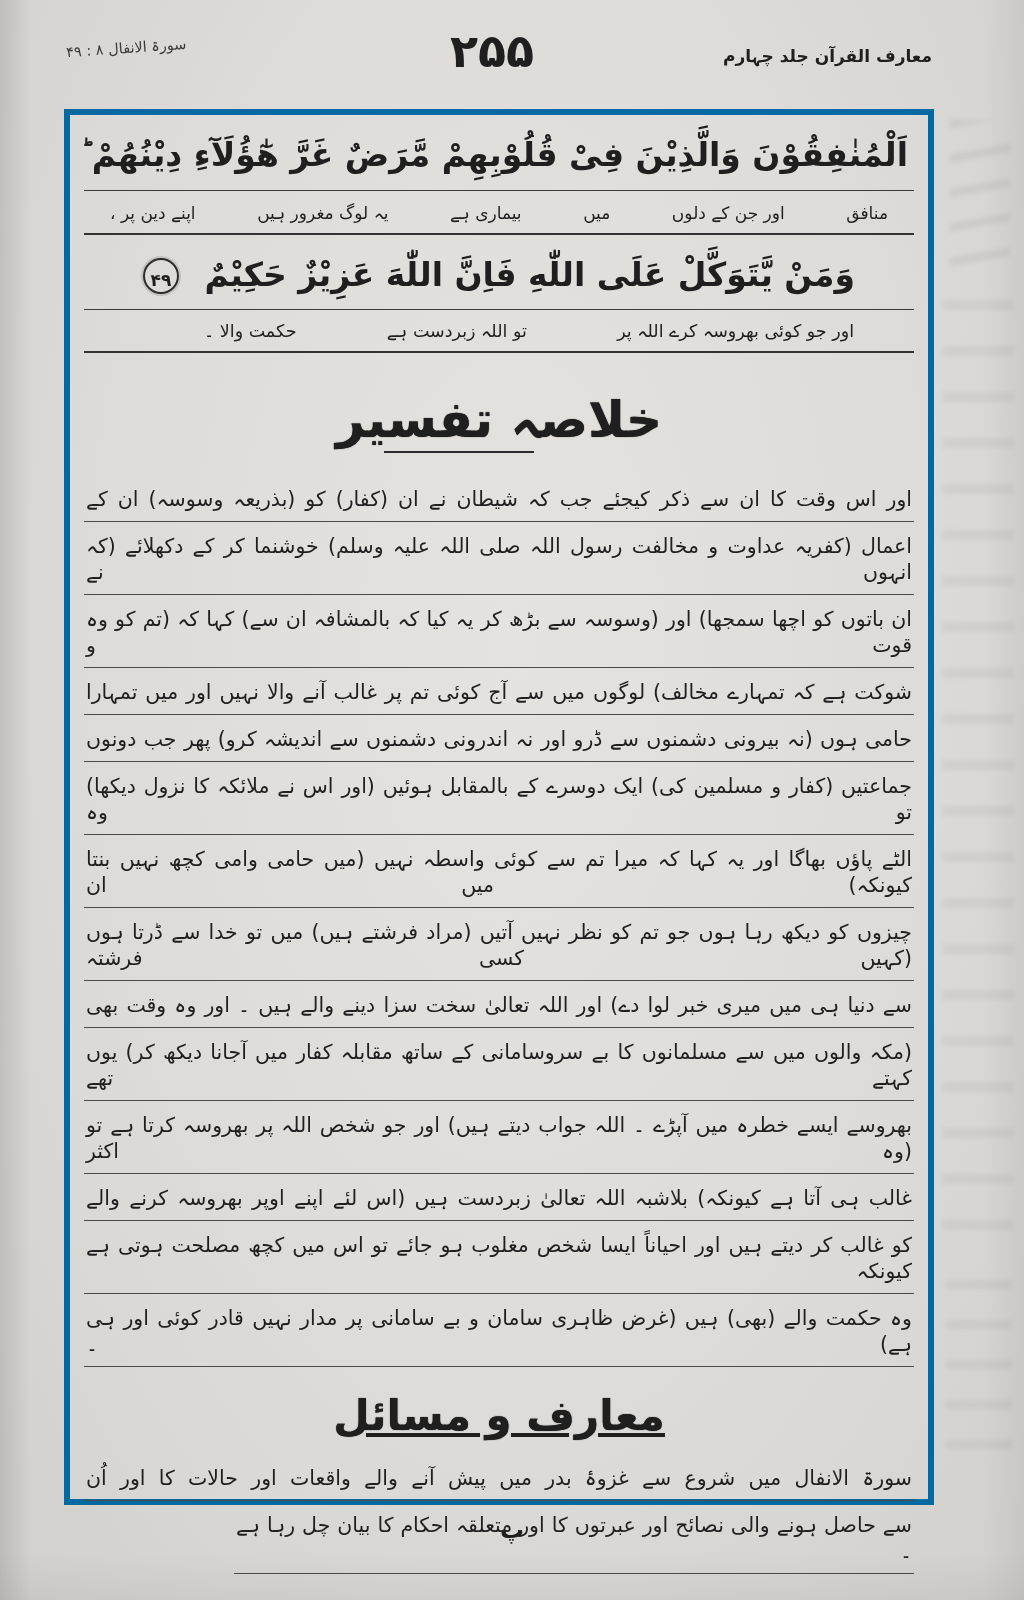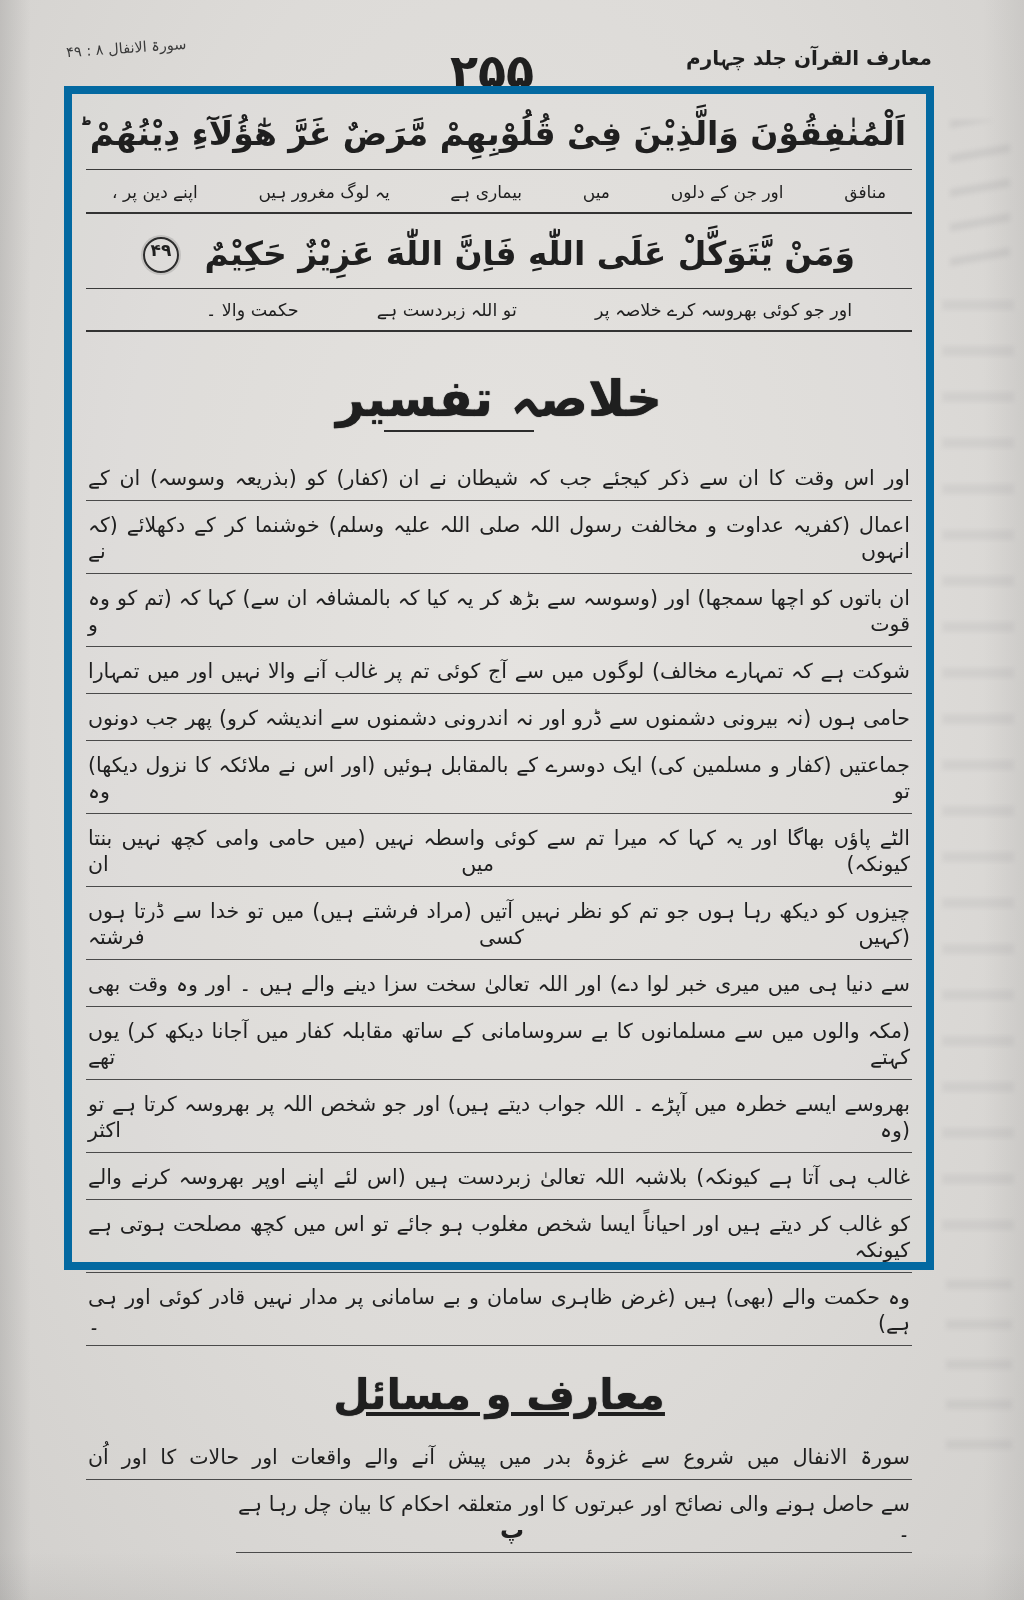--- a/index.html
+++ b/index.html
@@ -21,52 +21,52 @@
     background:
       linear-gradient(90deg, rgba(90,90,90,.18) 0, rgba(0,0,0,0) 3%),
       linear-gradient(270deg, rgba(120,120,120,.12) 0, rgba(0,0,0,0) 4%),
       linear-gradient(0deg, rgba(120,120,120,.10) 0, rgba(0,0,0,0) 3%);
     pointer-events:none;
   }
 
   
   .hdr-title{
     position:absolute; top:46px; right:92px;
-    font-size:20px; font-weight:bold; letter-spacing:.5px;text-align:right;
+    font-size:17px; font-weight:bold; letter-spacing:.5px;text-align:right;
   }
   .hdr-pageno{
-    position:absolute; top:44px; left:0; right:40px;
+    position:absolute; top:24px; left:0; right:40px;
     text-align:center; font-size:46px; font-weight:bold;
   }
   .hdr-ref{
     position:absolute; top:40px; left:66px;
     font-size:14.5px; color:#3a3a3a;
     transform:rotate(-4deg);
   }
 
   
   .frame{
-    position:absolute; top:86px; left:64px;
-    width:870px; height:1184px;
-    border:8px solid #0369a1;
+    position:absolute; top:109px; left:64px;
+    width:870px; height:1396px;
+    border:6px solid #0369a1;
     background:rgba(255,255,255,.05);
     padding:0 14px;
   }
 
   .ar-line{
     direction:rtl;
     font-size:33px; font-weight:bold;
     text-align:center;
     padding:18px 6px 12px;
     border-bottom:1.5px solid #3a3a3a;
     line-height:1.35;
     white-space:nowrap;
   }
   .ar-line .aya-circle{
-    display:inline-flex; align-items:flex-start; justify-content:center;
+    display:inline-flex; align-items:flex-end; justify-content:center;
     width:36px; height:36px;
     border:2px solid #2c2c2c; border-radius:50%;
     font-size:17px; font-weight:bold;
     vertical-align:middle; margin-right:14px;
     box-shadow:0 0 0 2px rgba(44,44,44,.15);
   }
   .inter-row{
     direction:rtl;
     display:flex; justify-content:space-between; align-items:baseline;
     font-size:17px; padding:12px 26px 10px;
@@ -178,21 +178,21 @@
 
   <div class="ar-line">
     <span>وَمَنْ یَّتَوَکَّلْ عَلَی اللّٰهِ فَاِنَّ اللّٰهَ عَزِیْزٌ حَکِیْمٌ</span>
     <span class="aya-circle">
       <span>۴۹</span>
     </span>
   </div>
 
   <div class="trans-row">
 
-  <span class="trans-seg">اور جو کوئی بھروسہ کرے خلاصہ پر</span>
+  <span class="trans-seg">اور جو کوئی بھروسہ کرے اللہ پر</span>
       <span class="trans-seg">تو اللہ زبردست ہے</span>
       <span class="trans-seg">حکمت والا ۔</span>
     </div>
 
   <div class="tafsir-heading">خلاصہ تفسیر</div>
   <div class="tafsir-heading-underline"></div>
 
   <div class="t-lines">
 
   <div class="t-line">اور اس وقت کا ان سے ذکر کیجئے جب کہ شیطان نے ان (کفار) کو (بذریعہ وسوسہ) ان کے</div>

